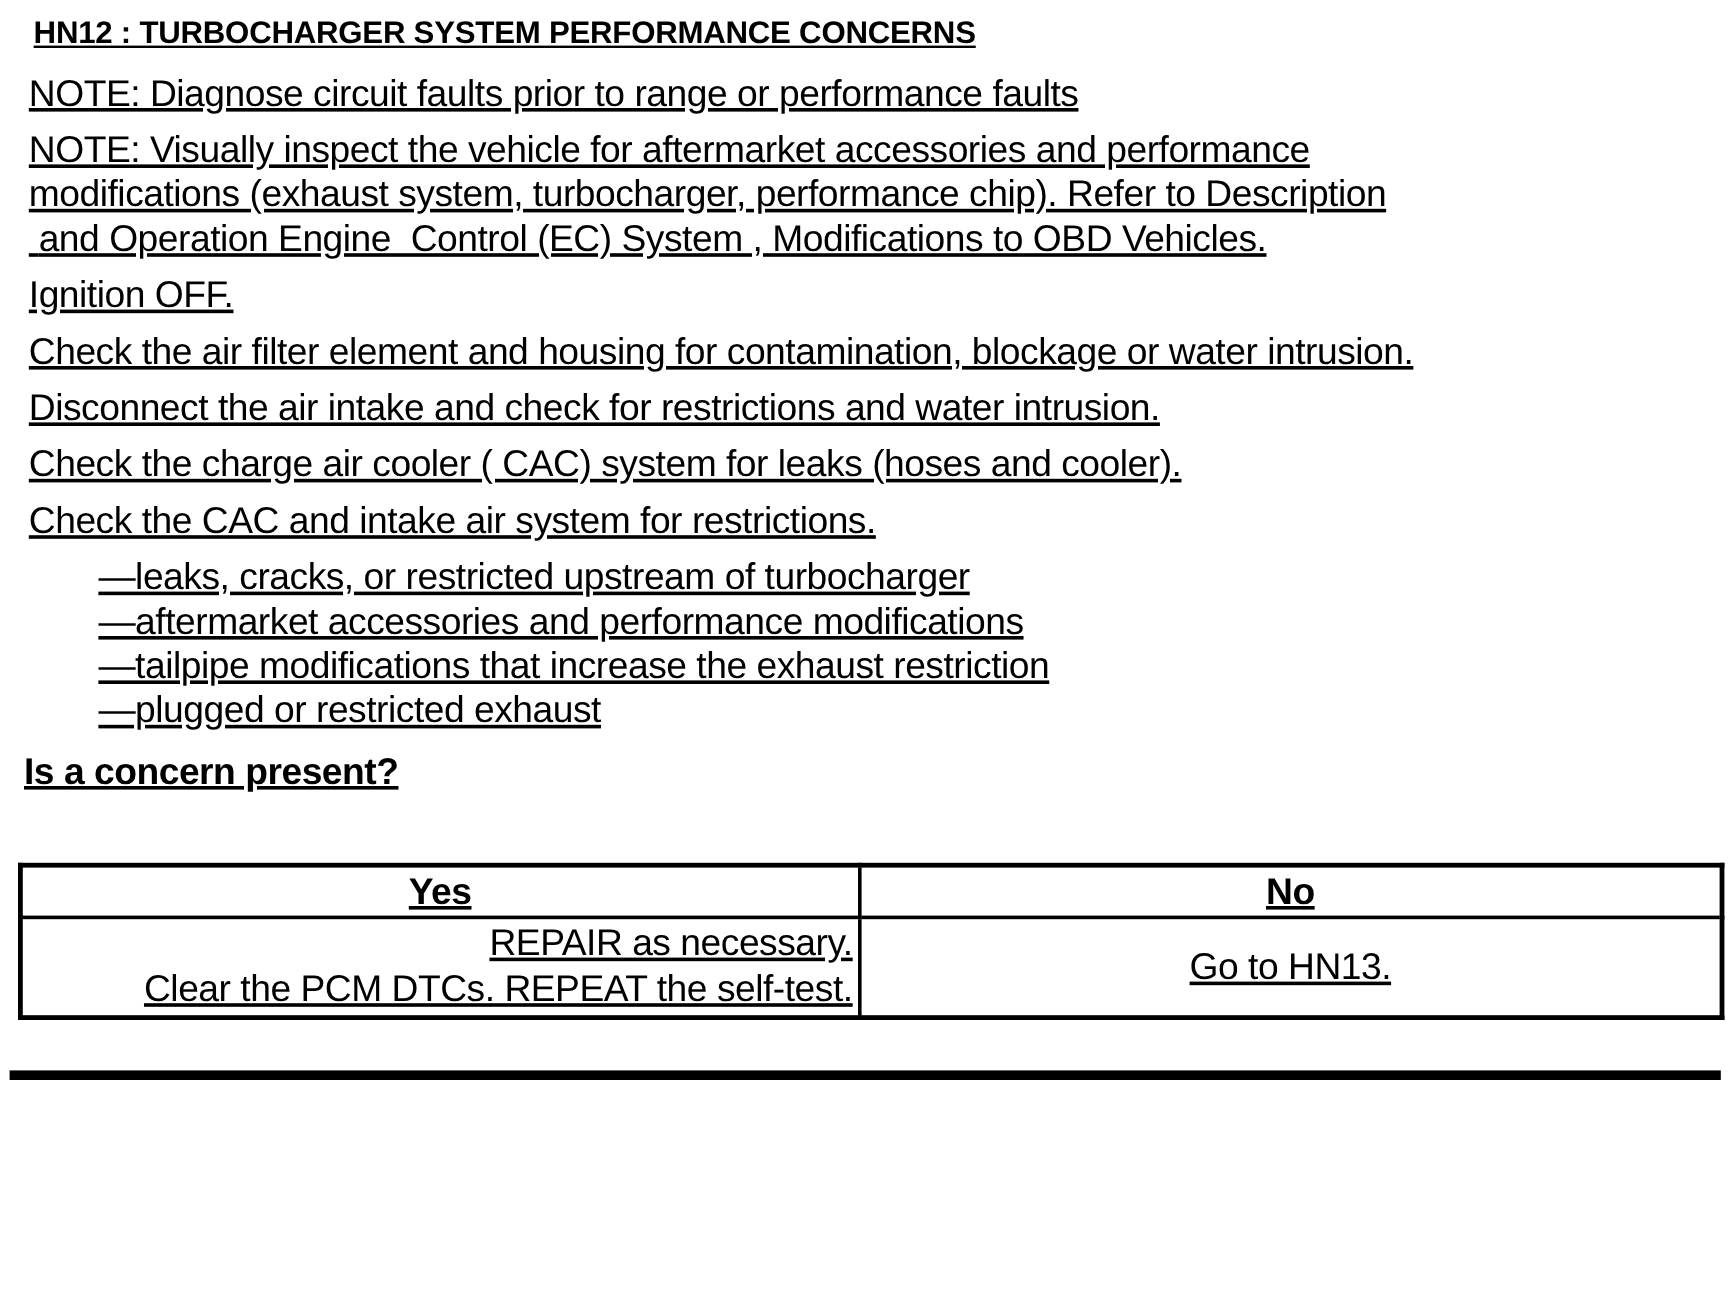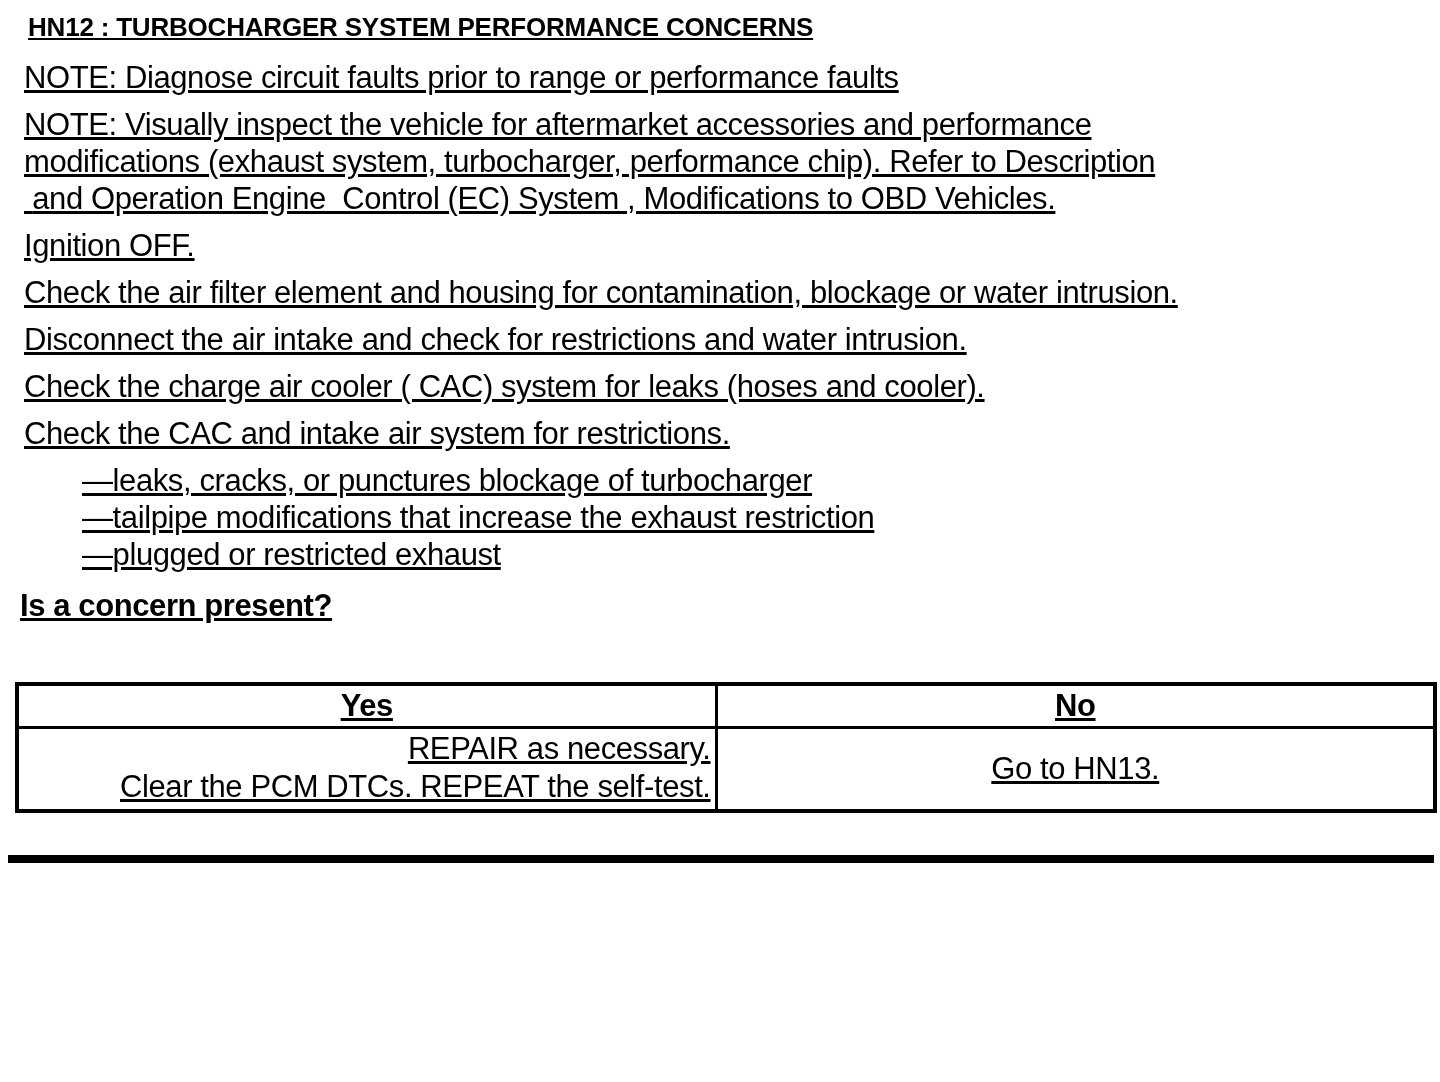--- a/index.html
+++ b/index.html
@@ -112,21 +112,22 @@
 
   <div class="para">Disconnect the air intake and check for restrictions and water intrusion.</div>
 
   <div class="para">Check the charge air cooler ( CAC) system for leaks (hoses and cooler).</div>
 
   <div class="para">Check the CAC and intake air system for restrictions.</div>
 
 
 
   <div class="bullet-list">
-    <div class="bullet-line">—leaks, cracks, or punctures blockage of turbocharger</div>
+    <div class="bullet-line">—leaks, cracks, or restricted upstream of turbocharger</div>
+    <div class="bullet-line">—aftermarket accessories and performance modifications</div>
     <div class="bullet-line">—tailpipe modifications that increase the exhaust restriction</div>
     <div class="bullet-line">—plugged or restricted exhaust</div>
   </div>
 
   <div class="question">Is a concern present?</div>
 
   <table class="decision-table">
     <colgroup>
       <col class="col-yes">
       <col class="col-no">

